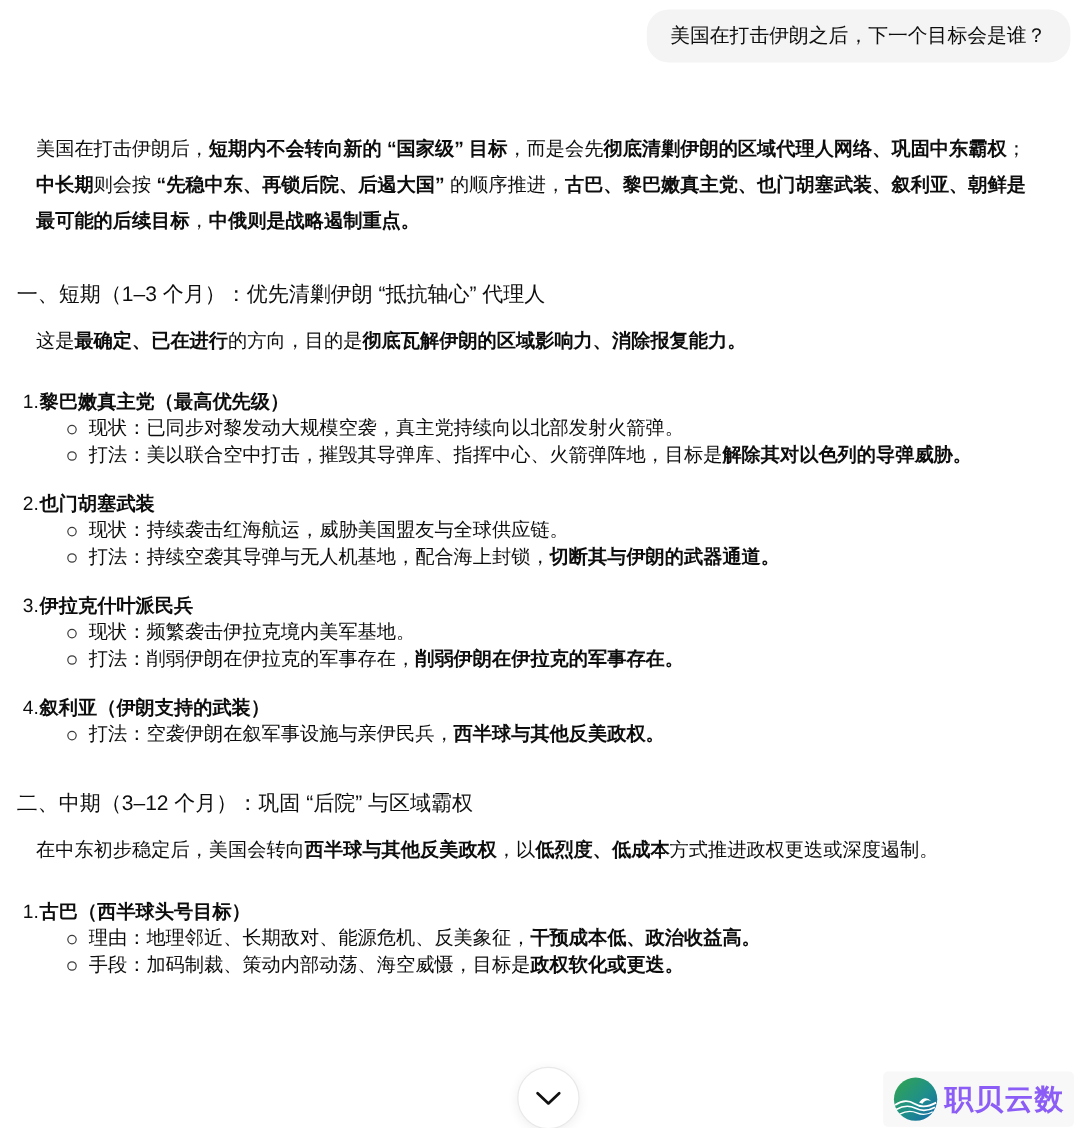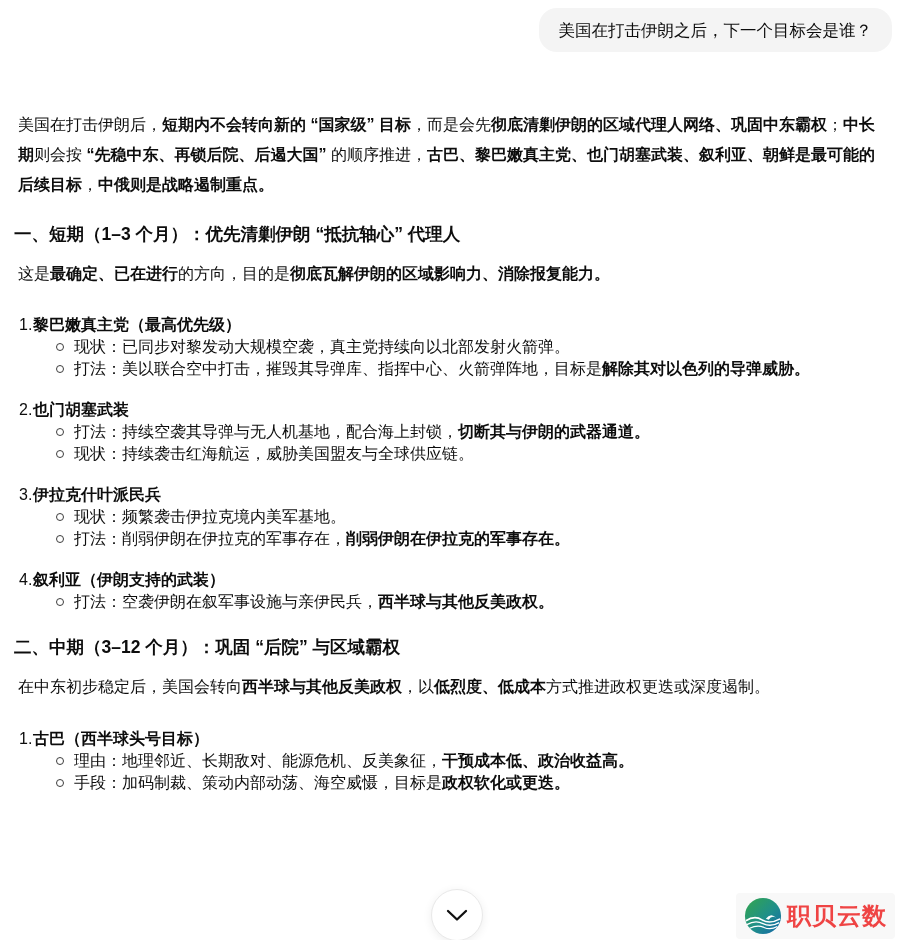--- a/index.html
+++ b/index.html
@@ -8,22 +8,22 @@
     font-family:"Liberation Sans","DejaVu Sans",sans-serif;color:#0d0d0d;
   }
   
   .user-row{display:flex;justify-content:flex-end;padding:8px 8px 0 0}
   .bubble{
     background:#f4f4f4;border-radius:18px;padding:10px 20px;
     font-size:16.5px;line-height:24px;max-width:70%;
   }
   
   .assistant{padding:0 14px;margin-top:58px}
-  .para{font-size:16px;line-height:30px;margin:4px}
-  .heading{font-size:17.5px;line-height:26px;font-weight:700;margin:21px 0 0}
+  .para{font-size:16px;line-height:30px;margin:16px}
+  .heading{font-size:17.5px;line-height:26px;font-weight:400;margin:32px 0 0}
   .lead{margin-top:12px}
   .oli{position:relative;padding-left:19px;font-size:16px}
   .mt-a{margin-top:25px}
   .mt-b{margin-top:19px}
   .mt-c{margin-top:26px}
   .oli-head{line-height:22px}
   .num{position:absolute;left:5px;font-weight:400}
   .oli-title{font-weight:700}
   .bullet{position:relative;padding-left:41px;line-height:22px;}
   .bmark{
@@ -35,21 +35,21 @@
   .scroll-btn{
     position:absolute;left:431px;top:889px;width:52px;height:52px;border-radius:50%;
     background:#ffffff;border:1px solid #e9e9e9;box-shadow:0 2px 10px rgba(0,0,0,.07);
     display:flex;align-items:center;justify-content:center;cursor:pointer;padding:0;
   }
   
   .watermark{
     position:absolute;right:5px;top:893px;height:46px;display:flex;align-items:center;gap:5px;
     background:#f8f8f8;border-radius:4px;padding:0 8px 0 8px;
   }
-  .wm-text{font-size:24px;font-weight:600;color:#ef4444;letter-spacing:1px;white-space:nowrap}
+  .wm-text{font-size:24px;font-weight:600;color:#8b5cf6;letter-spacing:1px;white-space:nowrap}
 </style>
 </head>
 <body>
 
 <div class="chat">
 
   <div class="user-row">
     <div class="bubble">美国在打击伊朗之后，下一个目标会是谁？</div>
   </div>
 
@@ -73,25 +73,25 @@
         <span><span>打法：美以联合空中打击，摧毁其导弹库、指挥中心、火箭弹阵地，目标是</span><strong>解除其对以色列的导弹威胁。</strong></span>
       </div>
     </div>
 
     <div class="oli mt-b">
       <div class="oli-head">
         <span class="num">2.</span><span class="oli-title">也门胡塞武装</span>
       </div>
       <div class="bullet">
         <span class="bmark"></span>
-        <span><span>打法：持续空袭其导弹与无人机基地，配合海上封锁，</span><strong>切断其与伊朗的武器通道。</strong></span>
+        <span><span>现状：持续袭击红海航运，威胁美国盟友与全球供应链。</span></span>
       </div>
       <div class="bullet">
         <span class="bmark"></span>
-        <span><span>现状：持续袭击红海航运，威胁美国盟友与全球供应链。</span></span>
+        <span><span>打法：持续空袭其导弹与无人机基地，配合海上封锁，</span><strong>切断其与伊朗的武器通道。</strong></span>
       </div>
     </div>
 
     <div class="oli mt-b">
       <div class="oli-head">
         <span class="num">3.</span><span class="oli-title">伊拉克什叶派民兵</span>
       </div>
       <div class="bullet">
         <span class="bmark"></span>
         <span><span>现状：频繁袭击伊拉克境内美军基地。</span></span>

